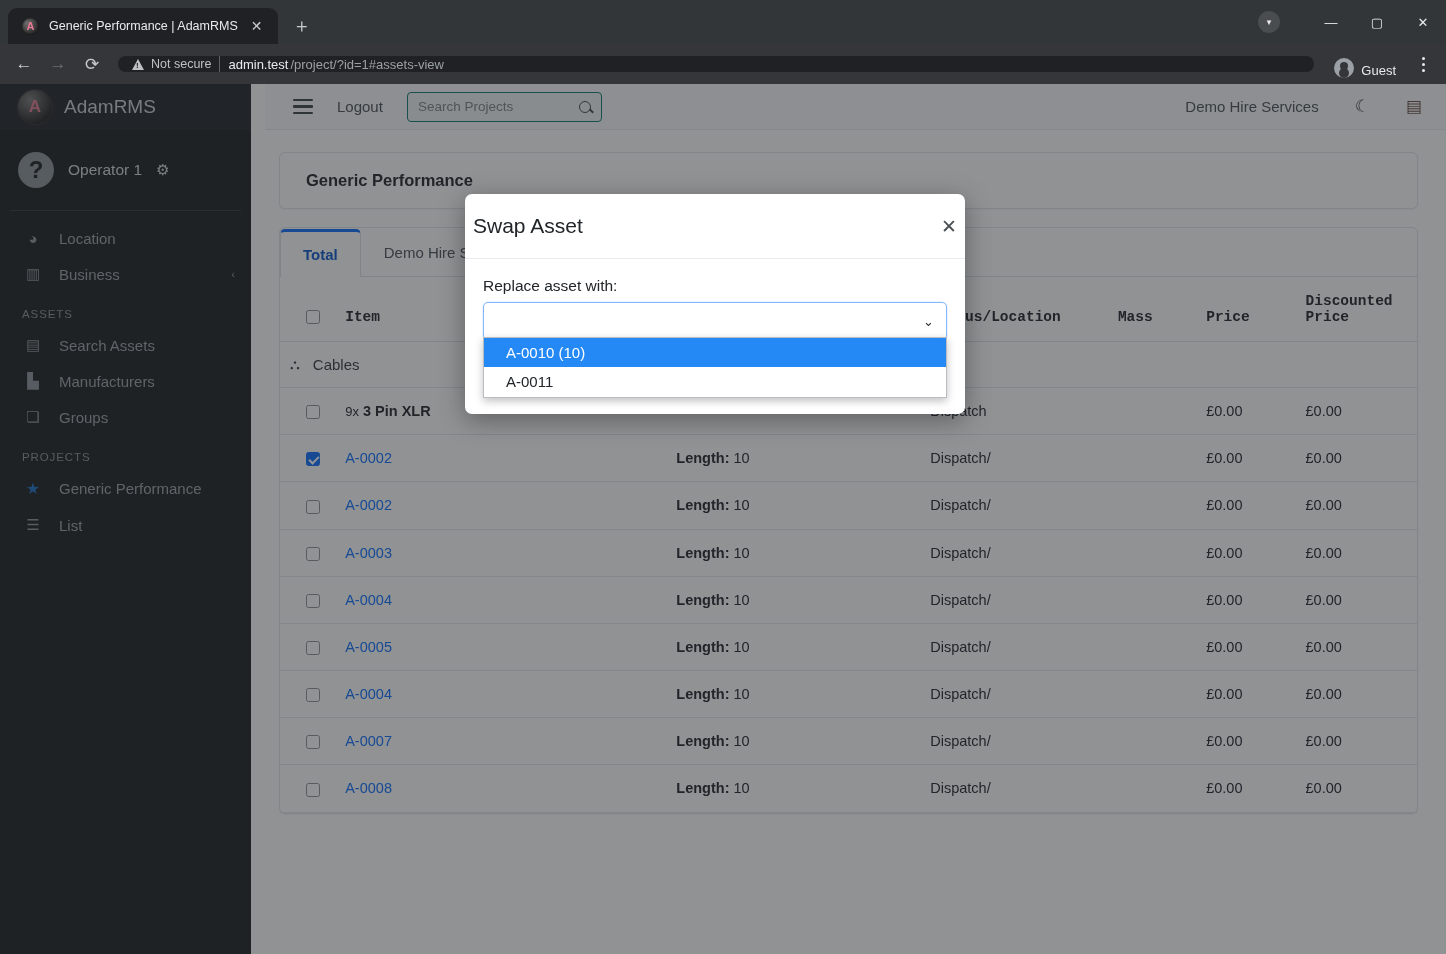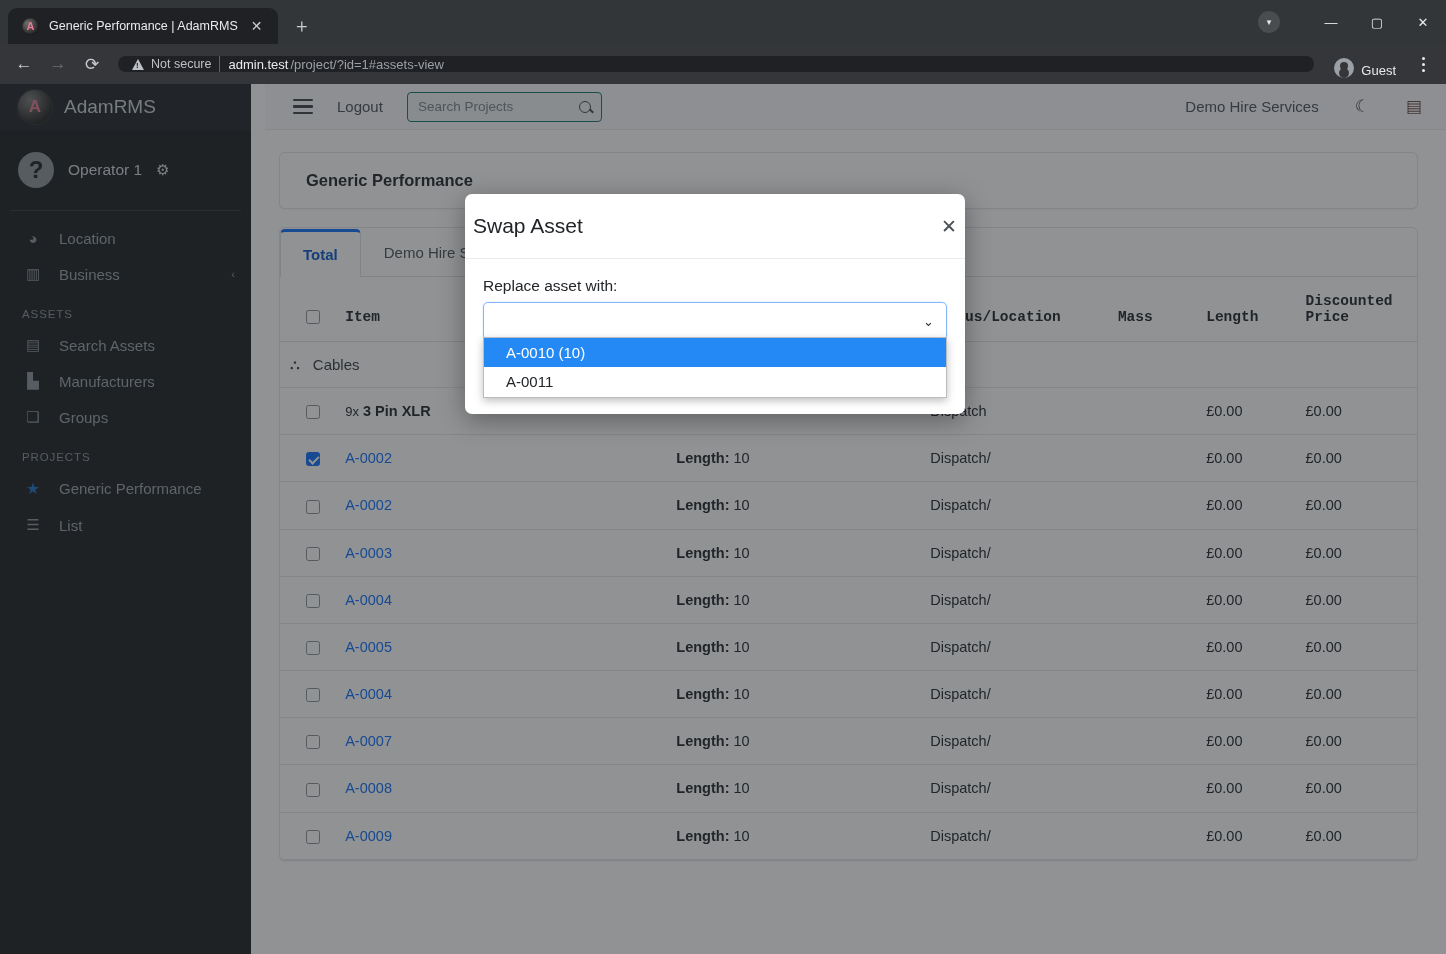--- a/index.html
+++ b/index.html
@@ -390,21 +390,21 @@
           <table>
             <thead>
               <tr>
                 <th class="col-cbx">
                   <span class="cbx"></span>
                 </th>
                 <th class="col-item">Item</th>
                 <th class="col-detail"></th>
                 <th class="col-status">Status/Location</th>
                 <th class="col-mass">Mass</th>
-                <th class="col-price">Length</th>
+                <th class="col-price">Price</th>
                 <th class="col-disc">Discounted Price</th>
               </tr>
             </thead>
             <tbody>
               <tr class="group-row">
                 <td colspan="7">
                   <span class="grp">
                     <span class="sitemap-ico">⛬</span>
                     <span>Cables</span>
                   </span>
@@ -491,29 +491,20 @@
                 </tr>
                 <tr>
                   <td class="col-cbx"><span class="cbx"></span></td>
                   <td class="col-item"><span class="link">A-0008</span></td>
                   <td class="col-detail"><b>Length:</b> <span>10</span></td>
                   <td class="col-status">Dispatch/</td>
                   <td class="col-mass"></td>
                   <td class="col-price">£0.00</td>
                   <td class="col-disc">£0.00</td>
                 </tr>
-                <tr>
-                  <td class="col-cbx"><span class="cbx"></span></td>
-                  <td class="col-item"><span class="link">A-0009</span></td>
-                  <td class="col-detail"><b>Length:</b> <span>10</span></td>
-                  <td class="col-status">Dispatch/</td>
-                  <td class="col-mass"></td>
-                  <td class="col-price">£0.00</td>
-                  <td class="col-disc">£0.00</td>
-                </tr>
               </tbody>
 
           </table>
         </div>
       </div>
     </div>
 
     <div class="overlay-left"></div>
     <div class="overlay"></div>
 

